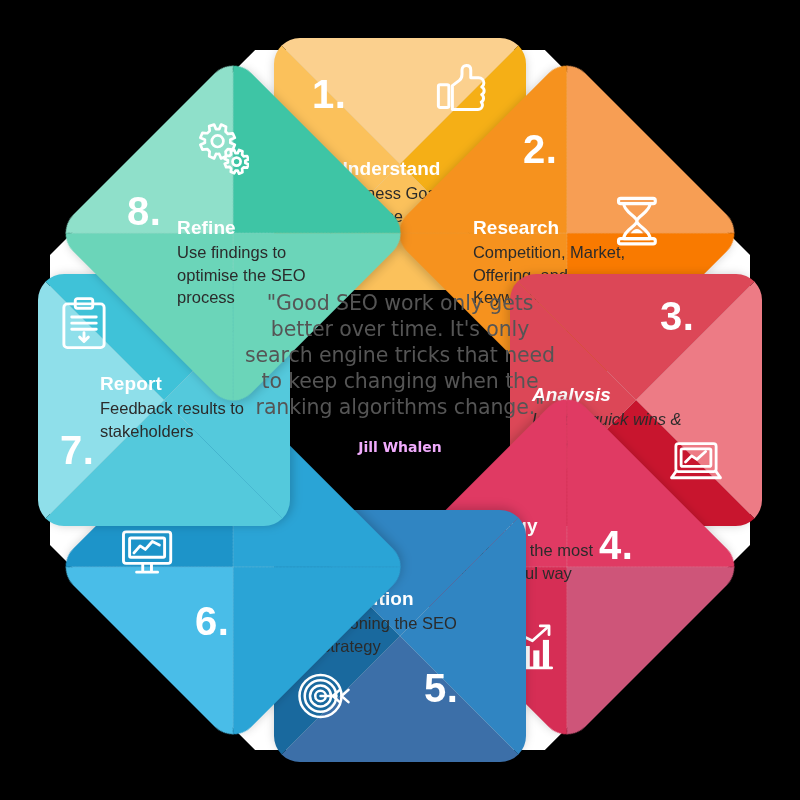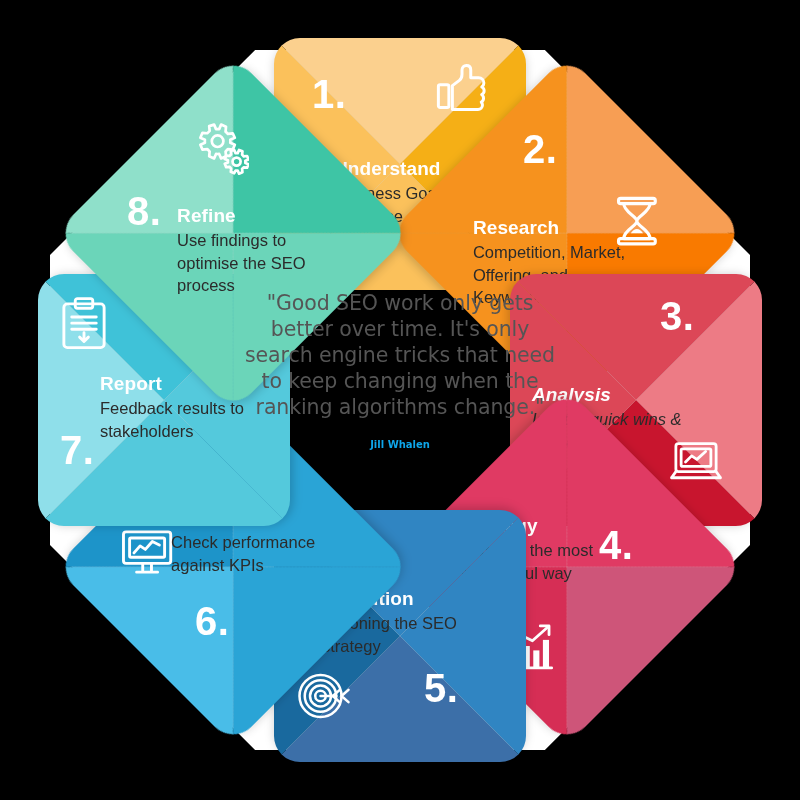--- a/index.html
+++ b/index.html
@@ -78,22 +78,22 @@
   }
   .quote{
     color:#555555;
     font-size:20.5px;
     line-height:1.27;
     font-family:"DejaVu Sans", sans-serif;
     letter-spacing:-.1px;
   }
   .author{
     margin-top:19px;
-    color:#0ea5e9;
-    font-size:10px;
+    color:#f0abfc;
+    font-size:14px;
     font-weight:bold;
     font-family:"DejaVu Sans", sans-serif;
   }
 </style>
 </head>
 <body>
 
 <div id="stage">
 
   <div class="ring-plate"></div>
@@ -242,21 +242,20 @@
           <div class="wicon" style="left: 12px; top: 84px;">
             <svg viewBox="0 0 64 64" fill="none" stroke="#fff" stroke-width="3.3" stroke-linejoin="round" stroke-linecap="round">
               <rect x="5" y="8" width="54" height="36" rx="3"></rect>
               <rect x="12" y="15" width="40" height="22" rx="1.5"></rect>
               <polyline points="17,32 24,24 30,28 38,19 46,23"></polyline>
               <path d="M27 44v8M37 44v8M20 54h24"></path>
             </svg>
           </div>
           <div class="wtext" style="left: 64px; top: 64px; width: 160px;">
             <span class="wtitle">Review</span>
-            <span class="wdesc">Check performance against KPIs</span>
           </div>
         </div>
       </div>
       <div class="wedge" style="transform: translate(-236px, 0px);">
         <div class="shape" style="transform: rotate(270deg);">
           <svg viewBox="0 0 252 252">
             <polygon points="0,0 252,0 126,126" fill="#8FDFEA"></polygon>
             <polygon points="0,0 126,126 0,252" fill="#54C9DC"></polygon>
             <polygon points="252,0 252,252 126,126" fill="#3FC2D8"></polygon>
             <polygon points="0,252 126,126 252,252" fill="#54C9DC"></polygon>
@@ -290,21 +289,21 @@
         <div class="wcontent">
           <div class="wnum" style="left: 20px; top: 84px;">8.</div>
           <div class="wicon" style="left: 86px; top: 14px;">
             <svg viewBox="0 0 64 64" fill="none" stroke="#fff" stroke-width="3.1" stroke-linejoin="round" stroke-linecap="round">
               <path d="M24 4l2.2 5.2a17 17 0 013.6 0L32 4l5.6 2.4-.5 5.6a17 17 0 012.6 2.6l5.6-.5L47.7 19l-5.2 2.2a17 17 0 010 3.6l5.2 2.2-2.4 5.6-5.6-.5a17 17 0 01-2.6 2.6l.5 5.6-5.6 2.4-2.2-5.2a17 17 0 01-3.6 0L24 42.7l-5.6-2.4.5-5.6a17 17 0 01-2.6-2.6l-5.6.5L8.3 27l5.2-2.2a17 17 0 010-3.6L8.3 19l2.4-5.6 5.6.5a17 17 0 012.6-2.6l-.5-5.6z"></path>
               <circle cx="28" cy="23" r="6.6"></circle>
               <path d="M47 33l1.5 3.6a12 12 0 012.5 0L52.5 33l3.9 1.6-.4 3.9a12 12 0 011.8 1.8l3.9-.4 1.6 3.9-3.6 1.5a12 12 0 010 2.5l3.6 1.5-1.6 3.9-3.9-.4a12 12 0 01-1.8 1.8l.4 3.9-3.9 1.6-1.5-3.6a12 12 0 01-2.5 0L47 59.6l-3.9-1.6.4-3.9a12 12 0 01-1.8-1.8l-3.9.4-1.6-3.9 3.6-1.5a12 12 0 010-2.5l-3.6-1.5 1.6-3.9 3.9.4a12 12 0 011.8-1.8l-.4-3.9z"></path>
               <circle cx="49.7" cy="46.3" r="4.6"></circle>
             </svg>
           </div>
-          <div class="wtext" style="left: 70px; top: 96px; width: 160px;">
+          <div class="wtext" style="left: 70px; top: 108px; width: 160px;">
             <span class="wtitle">Refine</span>
             <span class="wdesc">Use findings to optimise the SEO process</span>
           </div>
         </div>
       </div>
     </div>
 
   <div class="centre">
     <div class="quote">"Good SEO work only gets better over time. It's only search engine tricks that need to keep changing when the ranking algorithms change."</div>
     <div class="author">Jill Whalen</div>

